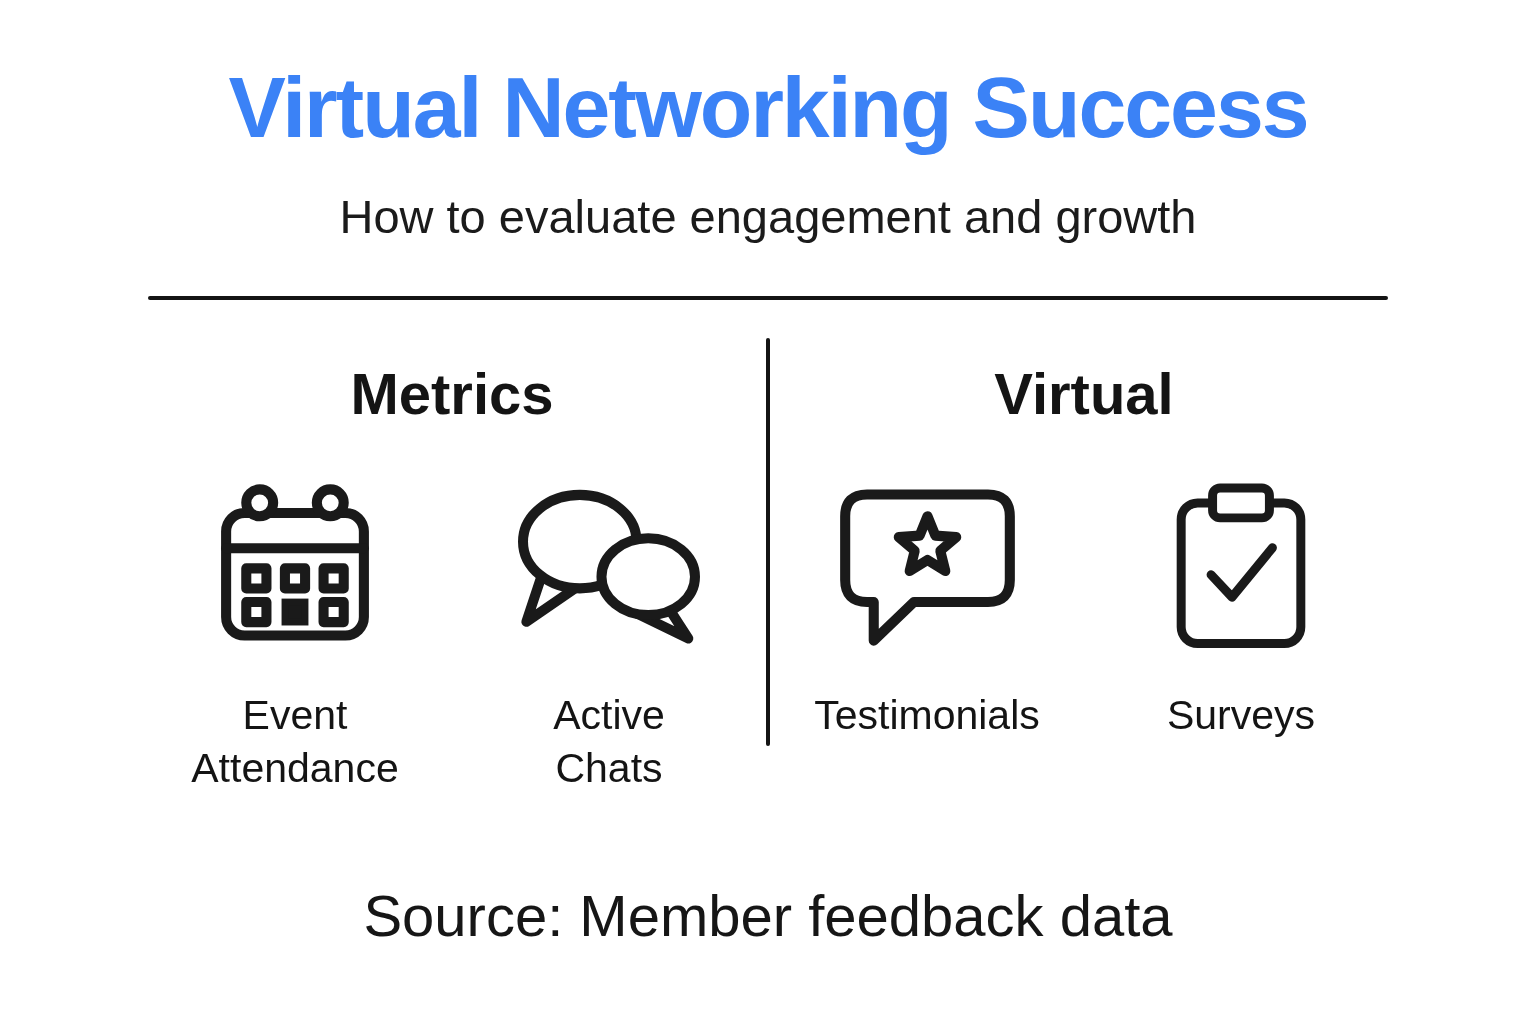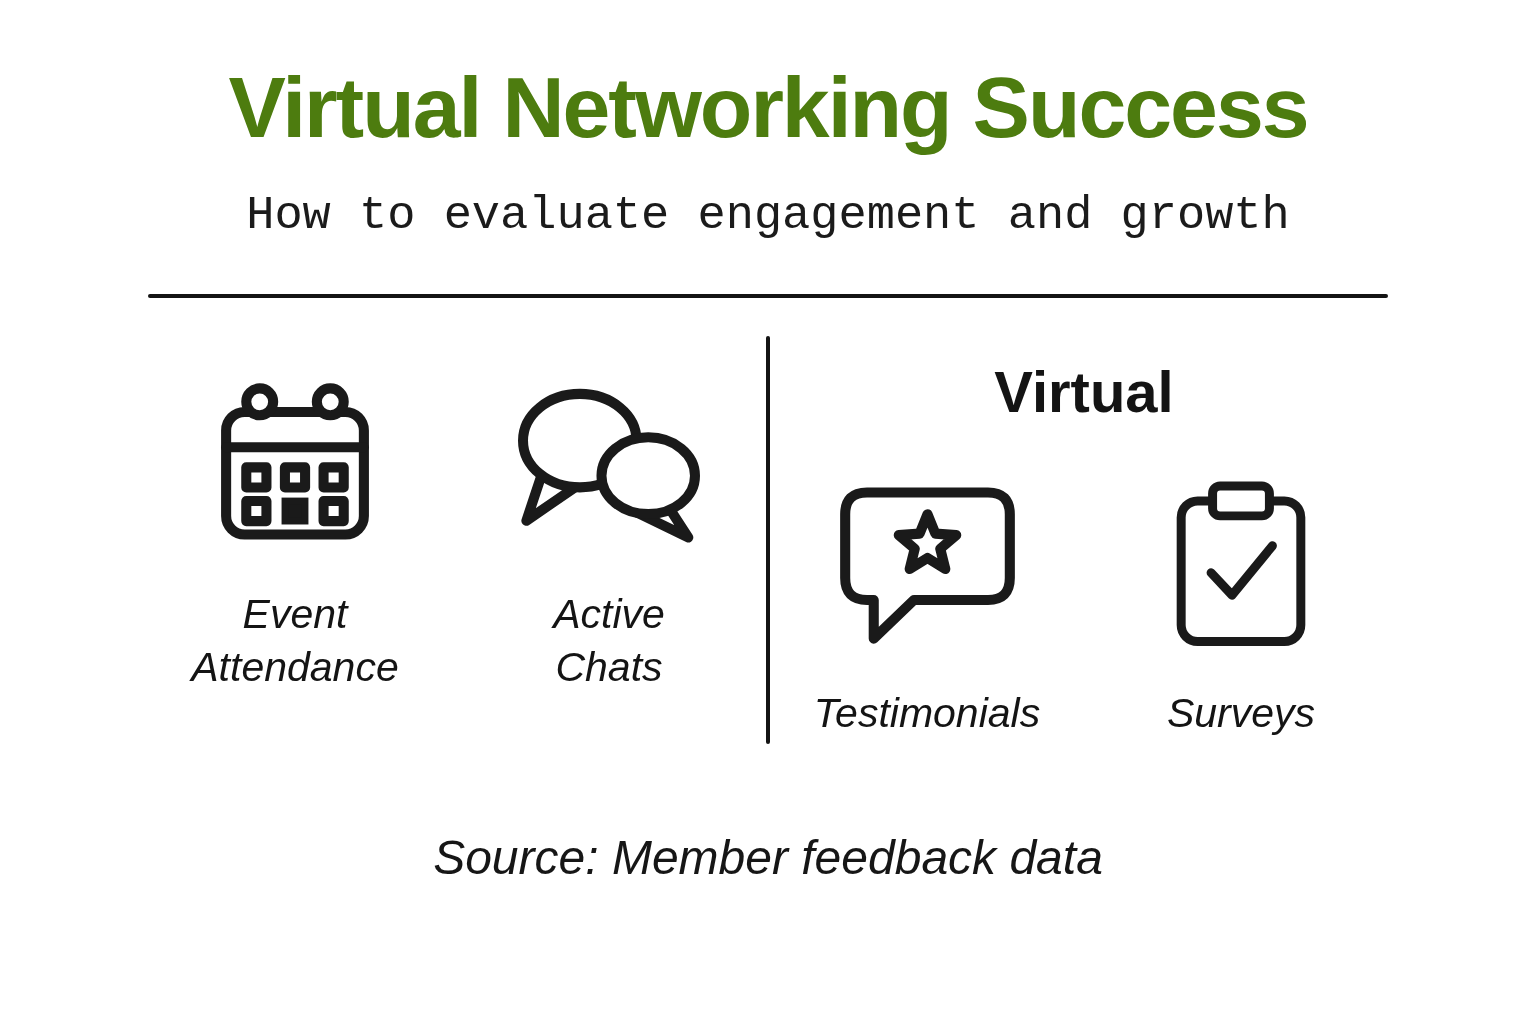--- a/index.html
+++ b/index.html
@@ -20,28 +20,27 @@
   }
   .header {
     text-align: center;
     padding-top: 58px;
     width: 100%;
   }
   .title {
     font-size: 86px;
     font-weight: 700;
     letter-spacing: -2px;
-    color: #4d7c0f;
+    color: #3b82f6;
   }
   .subtitle {
     font-size: 47px;
     font-weight: 400;
     margin-top: 32px;
     color: #1b1b1b;
-    font-family: Liberation Mono, monospace;
   }
   .divider-h {
     width: 1240px;
     height: 4px;
     background: #141414;
     margin: 52px auto 0;
     border-radius: 2px;
   }
   .columns {
     display: flex;
@@ -67,21 +66,20 @@
     font-weight: 700;
     margin-top: 32px;
     color: #141414;
   }
   .items {
     display: flex;
     justify-content: center;
     align-items: flex-start;
     gap: 34px;
     margin-top: 48px;
-    font-style: italic;
   }
   .item {
     width: 280px;
     display: flex;
     flex-direction: column;
     align-items: center;
   }
   .icon {
     height: 180px;
     display: flex;
@@ -94,24 +92,23 @@
     font-size: 41px;
     font-weight: 500;
     line-height: 1.3;
     text-align: center;
     white-space: pre-line;
     color: #141414;
   }
   .source {
     margin-top: 86px;
     text-align: center;
-    font-size: 48px;
+    font-size: 58px;
     font-weight: 500;
     color: #161616;
-    font-style: italic;
   }
   .stroke {
     fill: #ffffff;
     stroke: #1a1a1a;
     stroke-width: 6;
     stroke-linejoin: round;
     stroke-linecap: round;
   }
   .stroke-nofill {
     fill: none;
@@ -130,20 +127,21 @@
   <div class="header">
     <div class="title">Virtual Networking Success</div>
     <div class="subtitle">How to evaluate engagement and growth</div>
   </div>
 
   <div class="divider-h"></div>
 
   <div class="columns">
 
     <div class="col">
+      <div class="col-heading">Metrics</div>
       <div class="items">
 
         <div class="item">
           <span class="icon">
             <svg width="168" height="168" viewBox="0 0 100 100">
               <rect class="stroke" x="9" y="19" width="82" height="73" rx="11"></rect>
               <line class="stroke-nofill" x1="9" y1="40" x2="91" y2="40"></line>
               <circle class="stroke" cx="29" cy="13" r="8"></circle>
               <circle class="stroke" cx="71" cy="13" r="8"></circle>
               <rect class="stroke" x="21" y="52" width="12" height="12" stroke-width="5"></rect>

